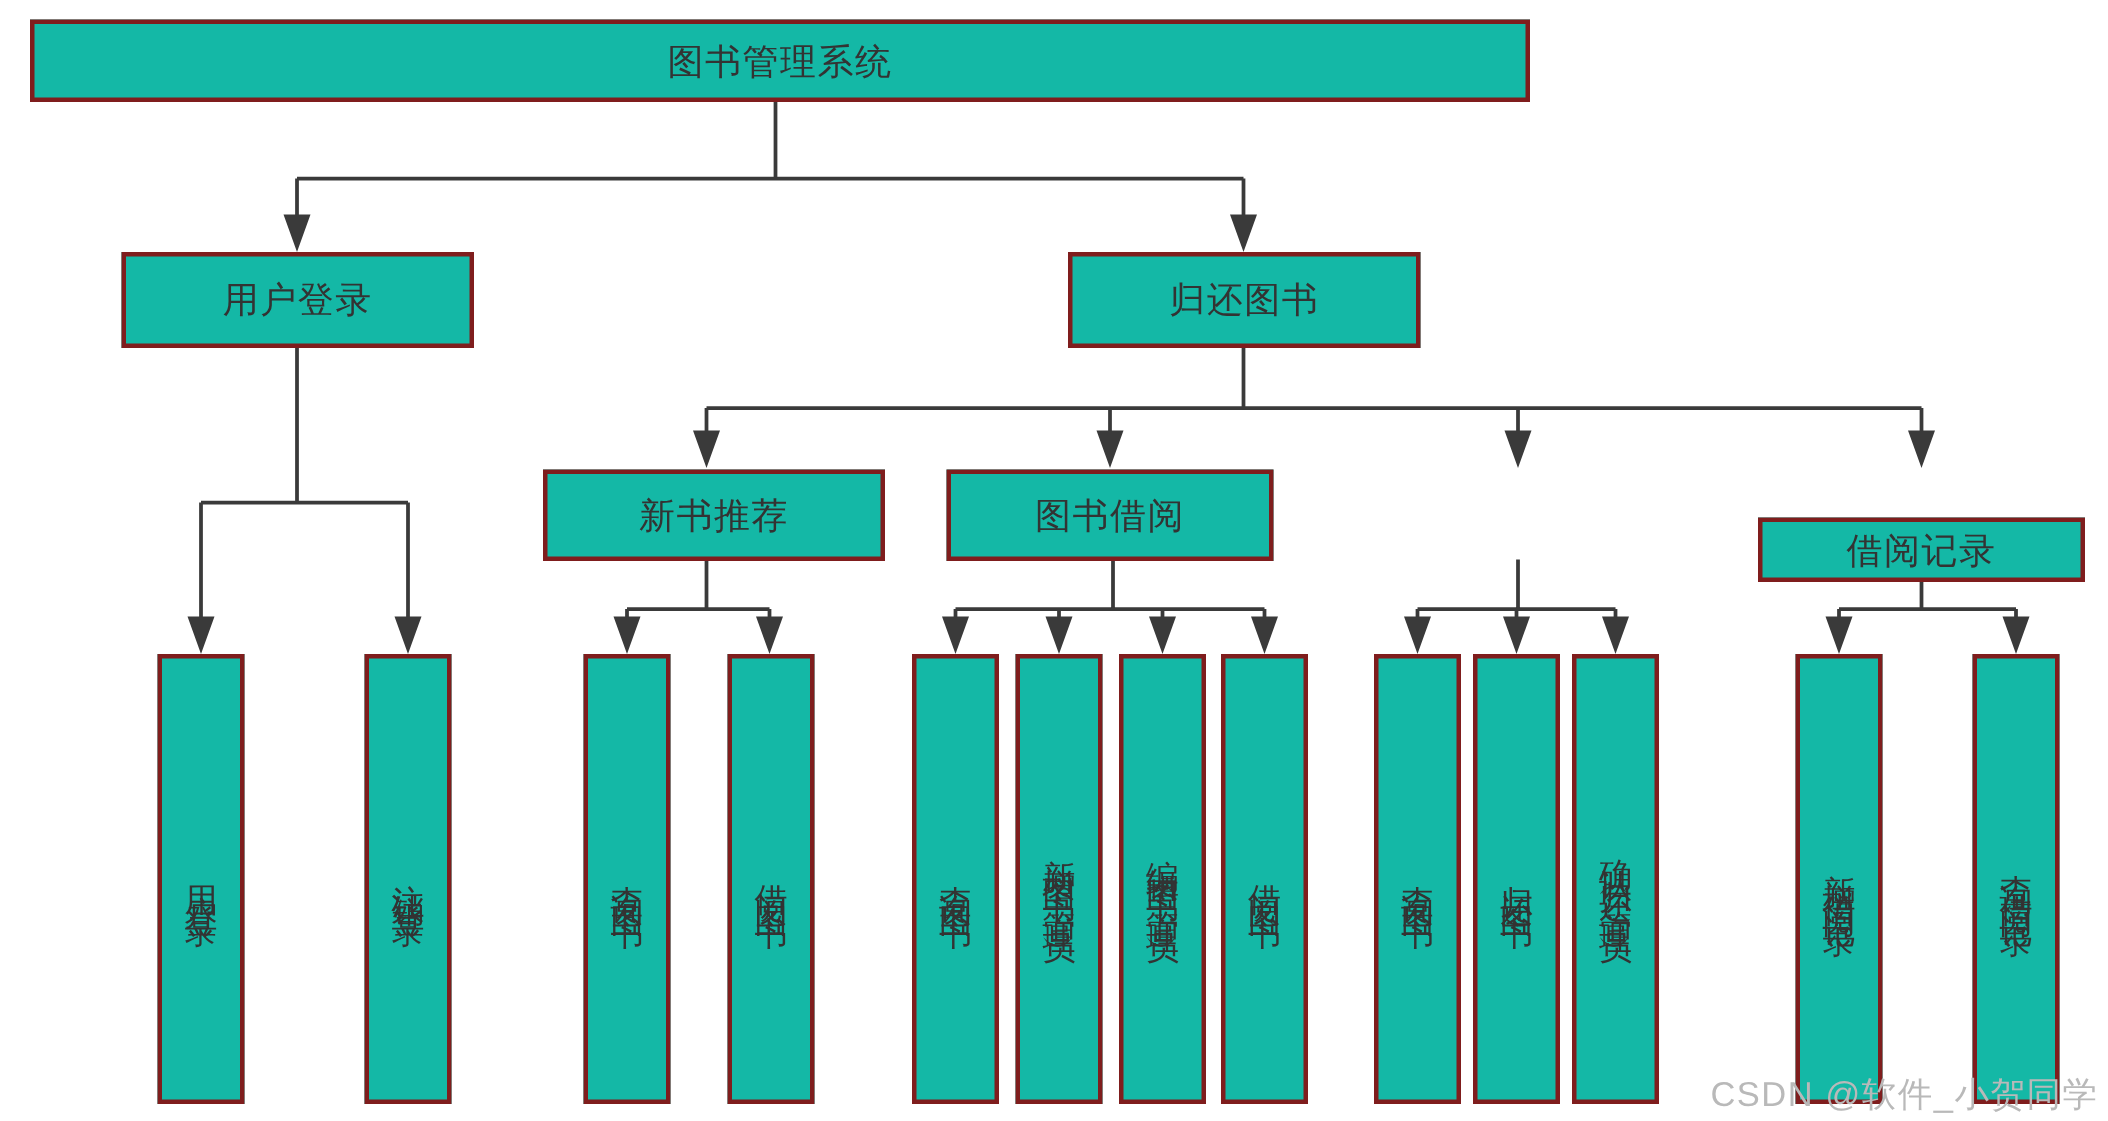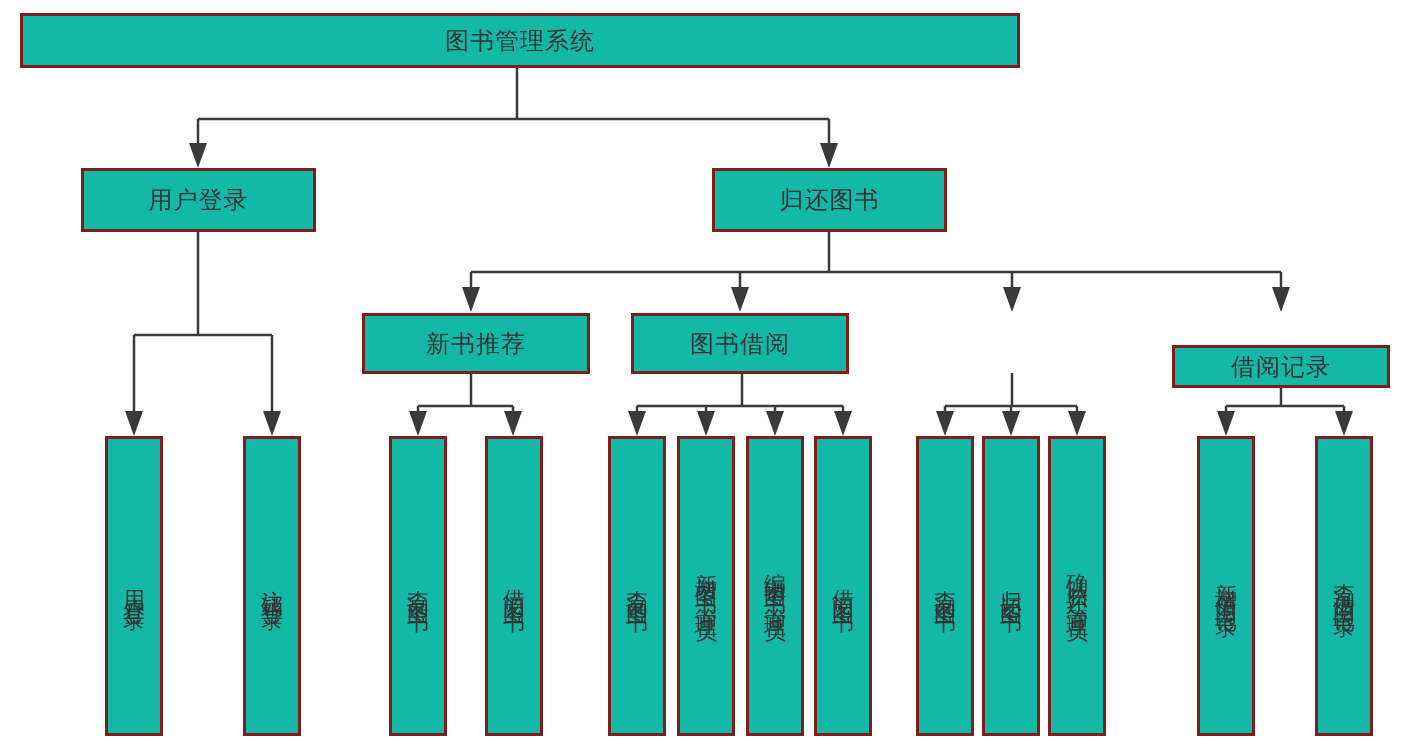--- a/index.html
+++ b/index.html
@@ -101,14 +101,15 @@
   <div class="node vnode leaf b-c3">编辑图书（管理员）</div>
   <div class="node vnode leaf b-c4">借阅图书</div>
 
   <div class="node vnode leaf b-d1">查询图书</div>
   <div class="node vnode leaf b-d2">归还图书</div>
   <div class="node vnode leaf b-d3">确认归还（管理员）</div>
 
   <div class="node vnode leaf b-e1">新增借阅记录</div>
   <div class="node vnode leaf b-e2">查询借阅记录</div>
 
+  <div class="watermark">CSDN @软件_小贺同学</div>
 
 </div>
 
 </body></html>

